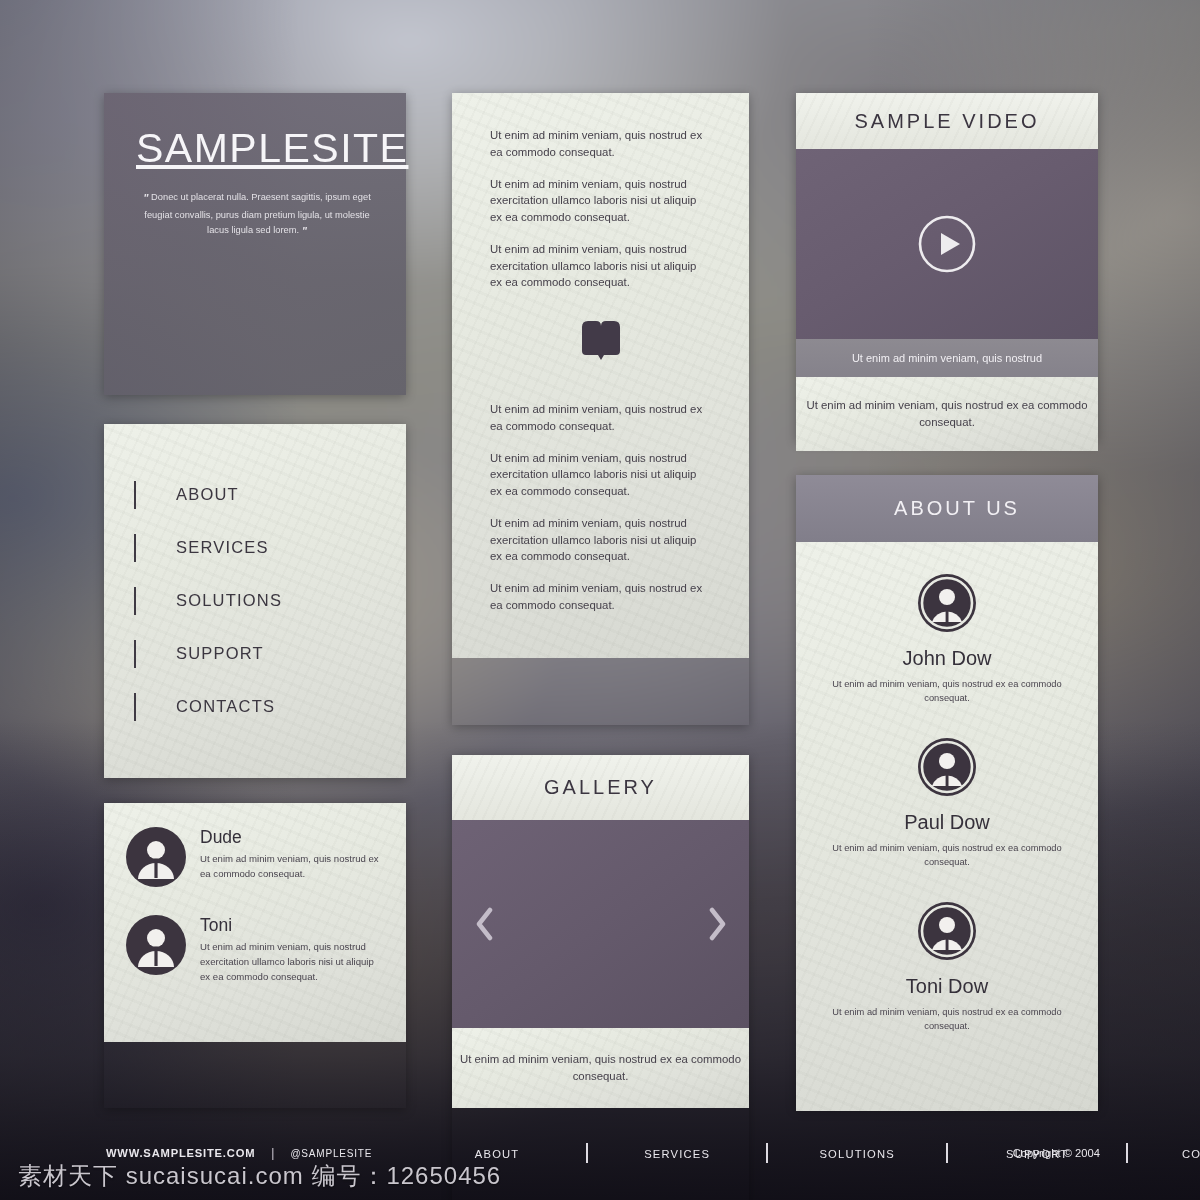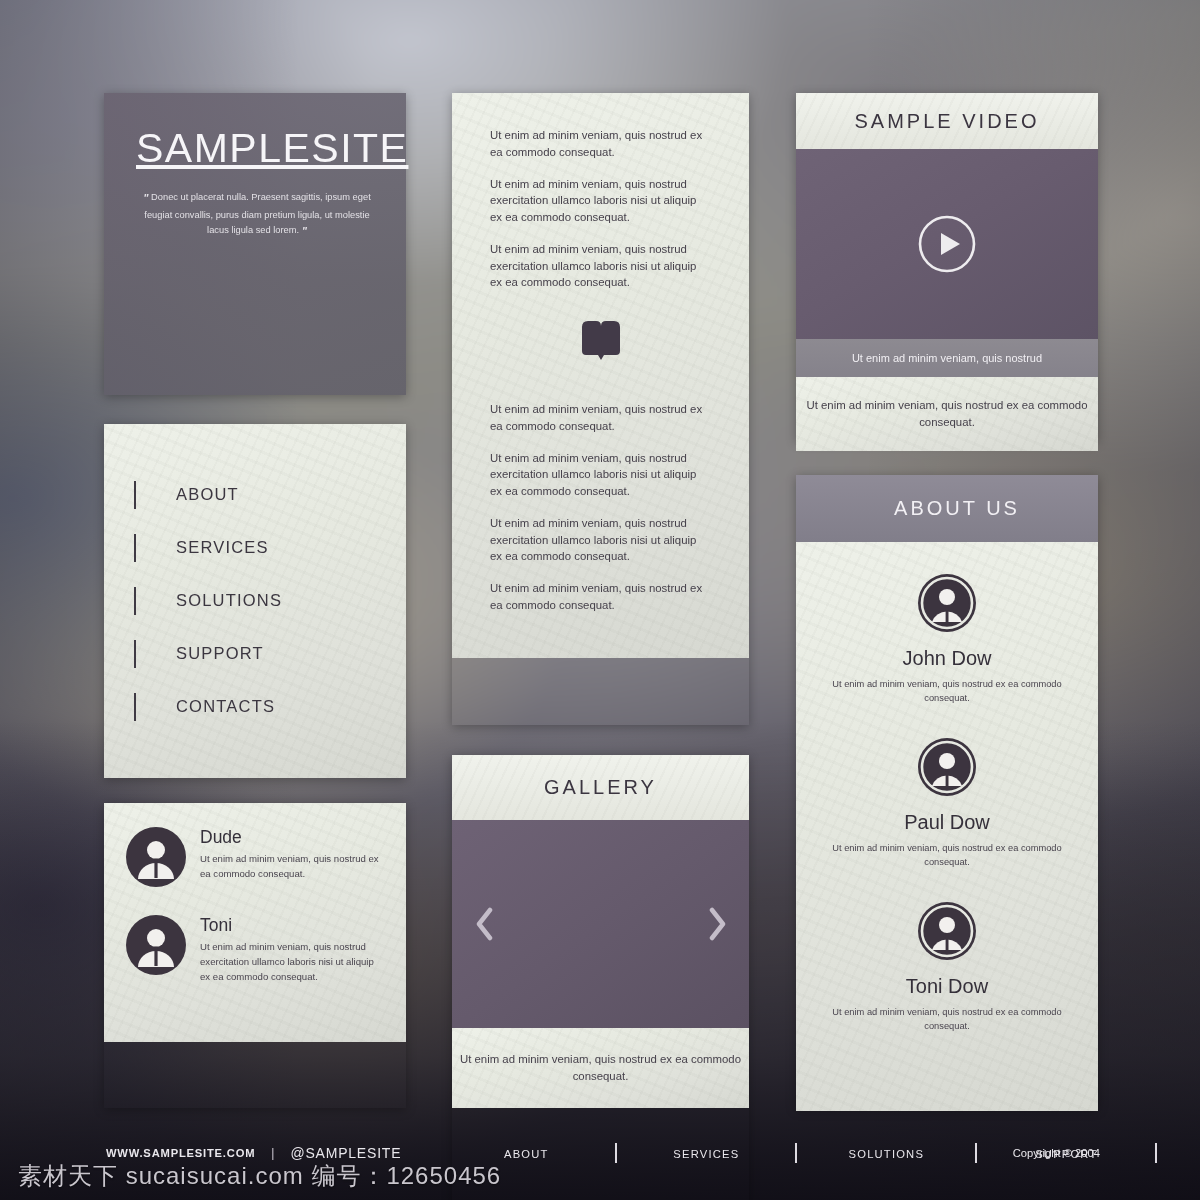--- a/index.html
+++ b/index.html
@@ -153,21 +153,21 @@
 
   
   #footer {
     position:absolute; left:0; right:0; top:1128px; height:50px;
     display:flex; align-items:center;
     color:#e9e7ec;
   }
   #footer-left { display:flex; align-items:center; margin-left:106px; }
   .f-site { font-size:11.2px; letter-spacing:0.8px; font-weight:700; }
   .f-sep { margin:0 16px; font-size:12px; color:#cfcbd4; }
-  .f-handle { font-size:14px; letter-spacing:0.8px; }
+  .f-handle { font-size:10px; letter-spacing:0.8px; }
   #footer-nav { display:flex; align-items:center; margin-left:80px; }
   .f-link { font-size:11.2px; letter-spacing:1.2px; cursor:pointer; }
   .f-div { width:2px; height:20px; background:#dedbe2; margin:0 auto; }
   .f-div-wrap { width:90px; display:flex; justify-content:center; }
   .f-link-wrap { width:90px; text-align:center; }
   #footer-copy { position:absolute; right:100px; font-size:11.2px; }
 
   
   #watermark {
     position:absolute; left:18px; top:1160px;

